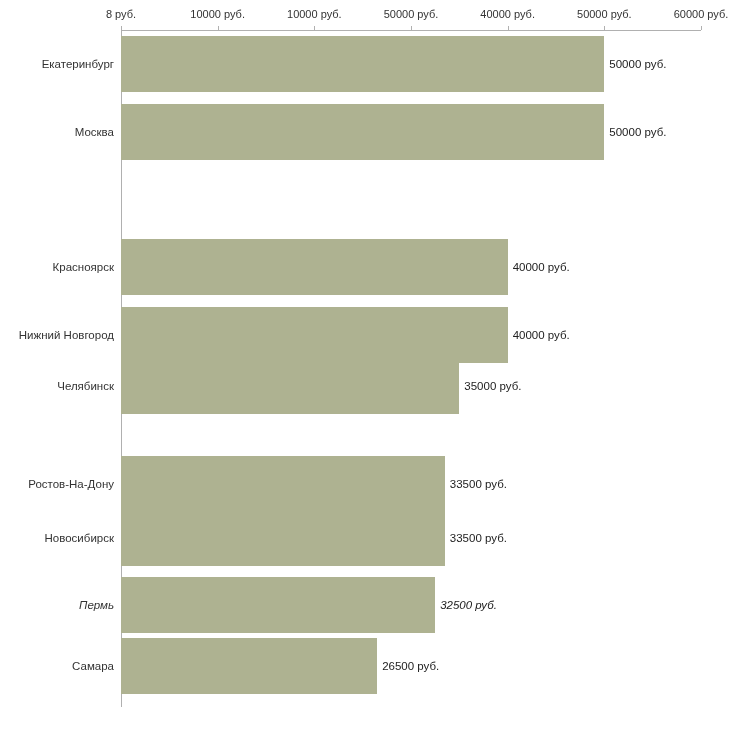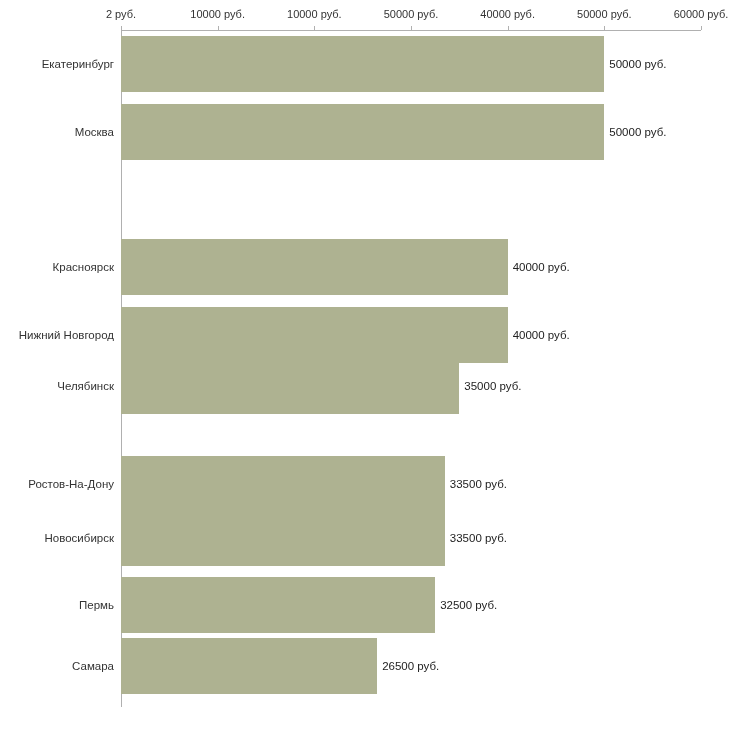--- a/index.html
+++ b/index.html
@@ -106,21 +106,21 @@
 </style>
 </head>
 <body>
 
 <div id="chart-root">
   <div class="axis-top"></div>
   <div class="axis-left"></div>
 
   <div class="plot-area">
     <div id="ticks">
-        <div class="tick-label" style="left: 0px;">2 руб.</div>
+        <div class="tick-label" style="left: 0px;">8 руб.</div>
         <div class="tick-mark" style="left: 0px;"></div>
         <div class="tick-label" style="left: 96.6667px;">10000 руб.</div>
         <div class="tick-mark" style="left: 96.6667px;"></div>
         <div class="tick-label" style="left: 193.333px;">10000 руб.</div>
         <div class="tick-mark" style="left: 193.333px;"></div>
         <div class="tick-label" style="left: 290px;">50000 руб.</div>
         <div class="tick-mark" style="left: 290px;"></div>
         <div class="tick-label" style="left: 386.667px;">40000 руб.</div>
         <div class="tick-mark" style="left: 386.667px;"></div>
         <div class="tick-label" style="left: 483.333px;">50000 руб.</div>
@@ -157,21 +157,21 @@
         <div class="row" style="top: 426px; height: 56px;">
           <div class="cat-label">Ростов-На-Дону</div>
           <div class="bar" style="width: 323.833px; background: rgb(174, 178, 145);"></div>
           <div class="bar-value" style="left: 323.833px;">33500 руб.</div>
         </div>
         <div class="row" style="top: 479.75px; height: 56px;">
           <div class="cat-label">Новосибирск</div>
           <div class="bar" style="width: 323.833px; background: rgb(174, 178, 145);"></div>
           <div class="bar-value" style="left: 323.833px;">33500 руб.</div>
         </div>
-        <div class="row" style="top: 547.45px; height: 56px;">
+        <div class="row" style="top: 547.45px; height: 56px; font-style: italic;">
           <div class="cat-label">Пермь</div>
           <div class="bar" style="width: 314.167px; background: rgb(174, 178, 145);"></div>
           <div class="bar-value" style="left: 314.167px;">32500 руб.</div>
         </div>
         <div class="row" style="top: 608px; height: 56px;">
           <div class="cat-label">Самара</div>
           <div class="bar" style="width: 256.167px; background: rgb(174, 178, 145);"></div>
           <div class="bar-value" style="left: 256.167px;">26500 руб.</div>
         </div>
       </div>

